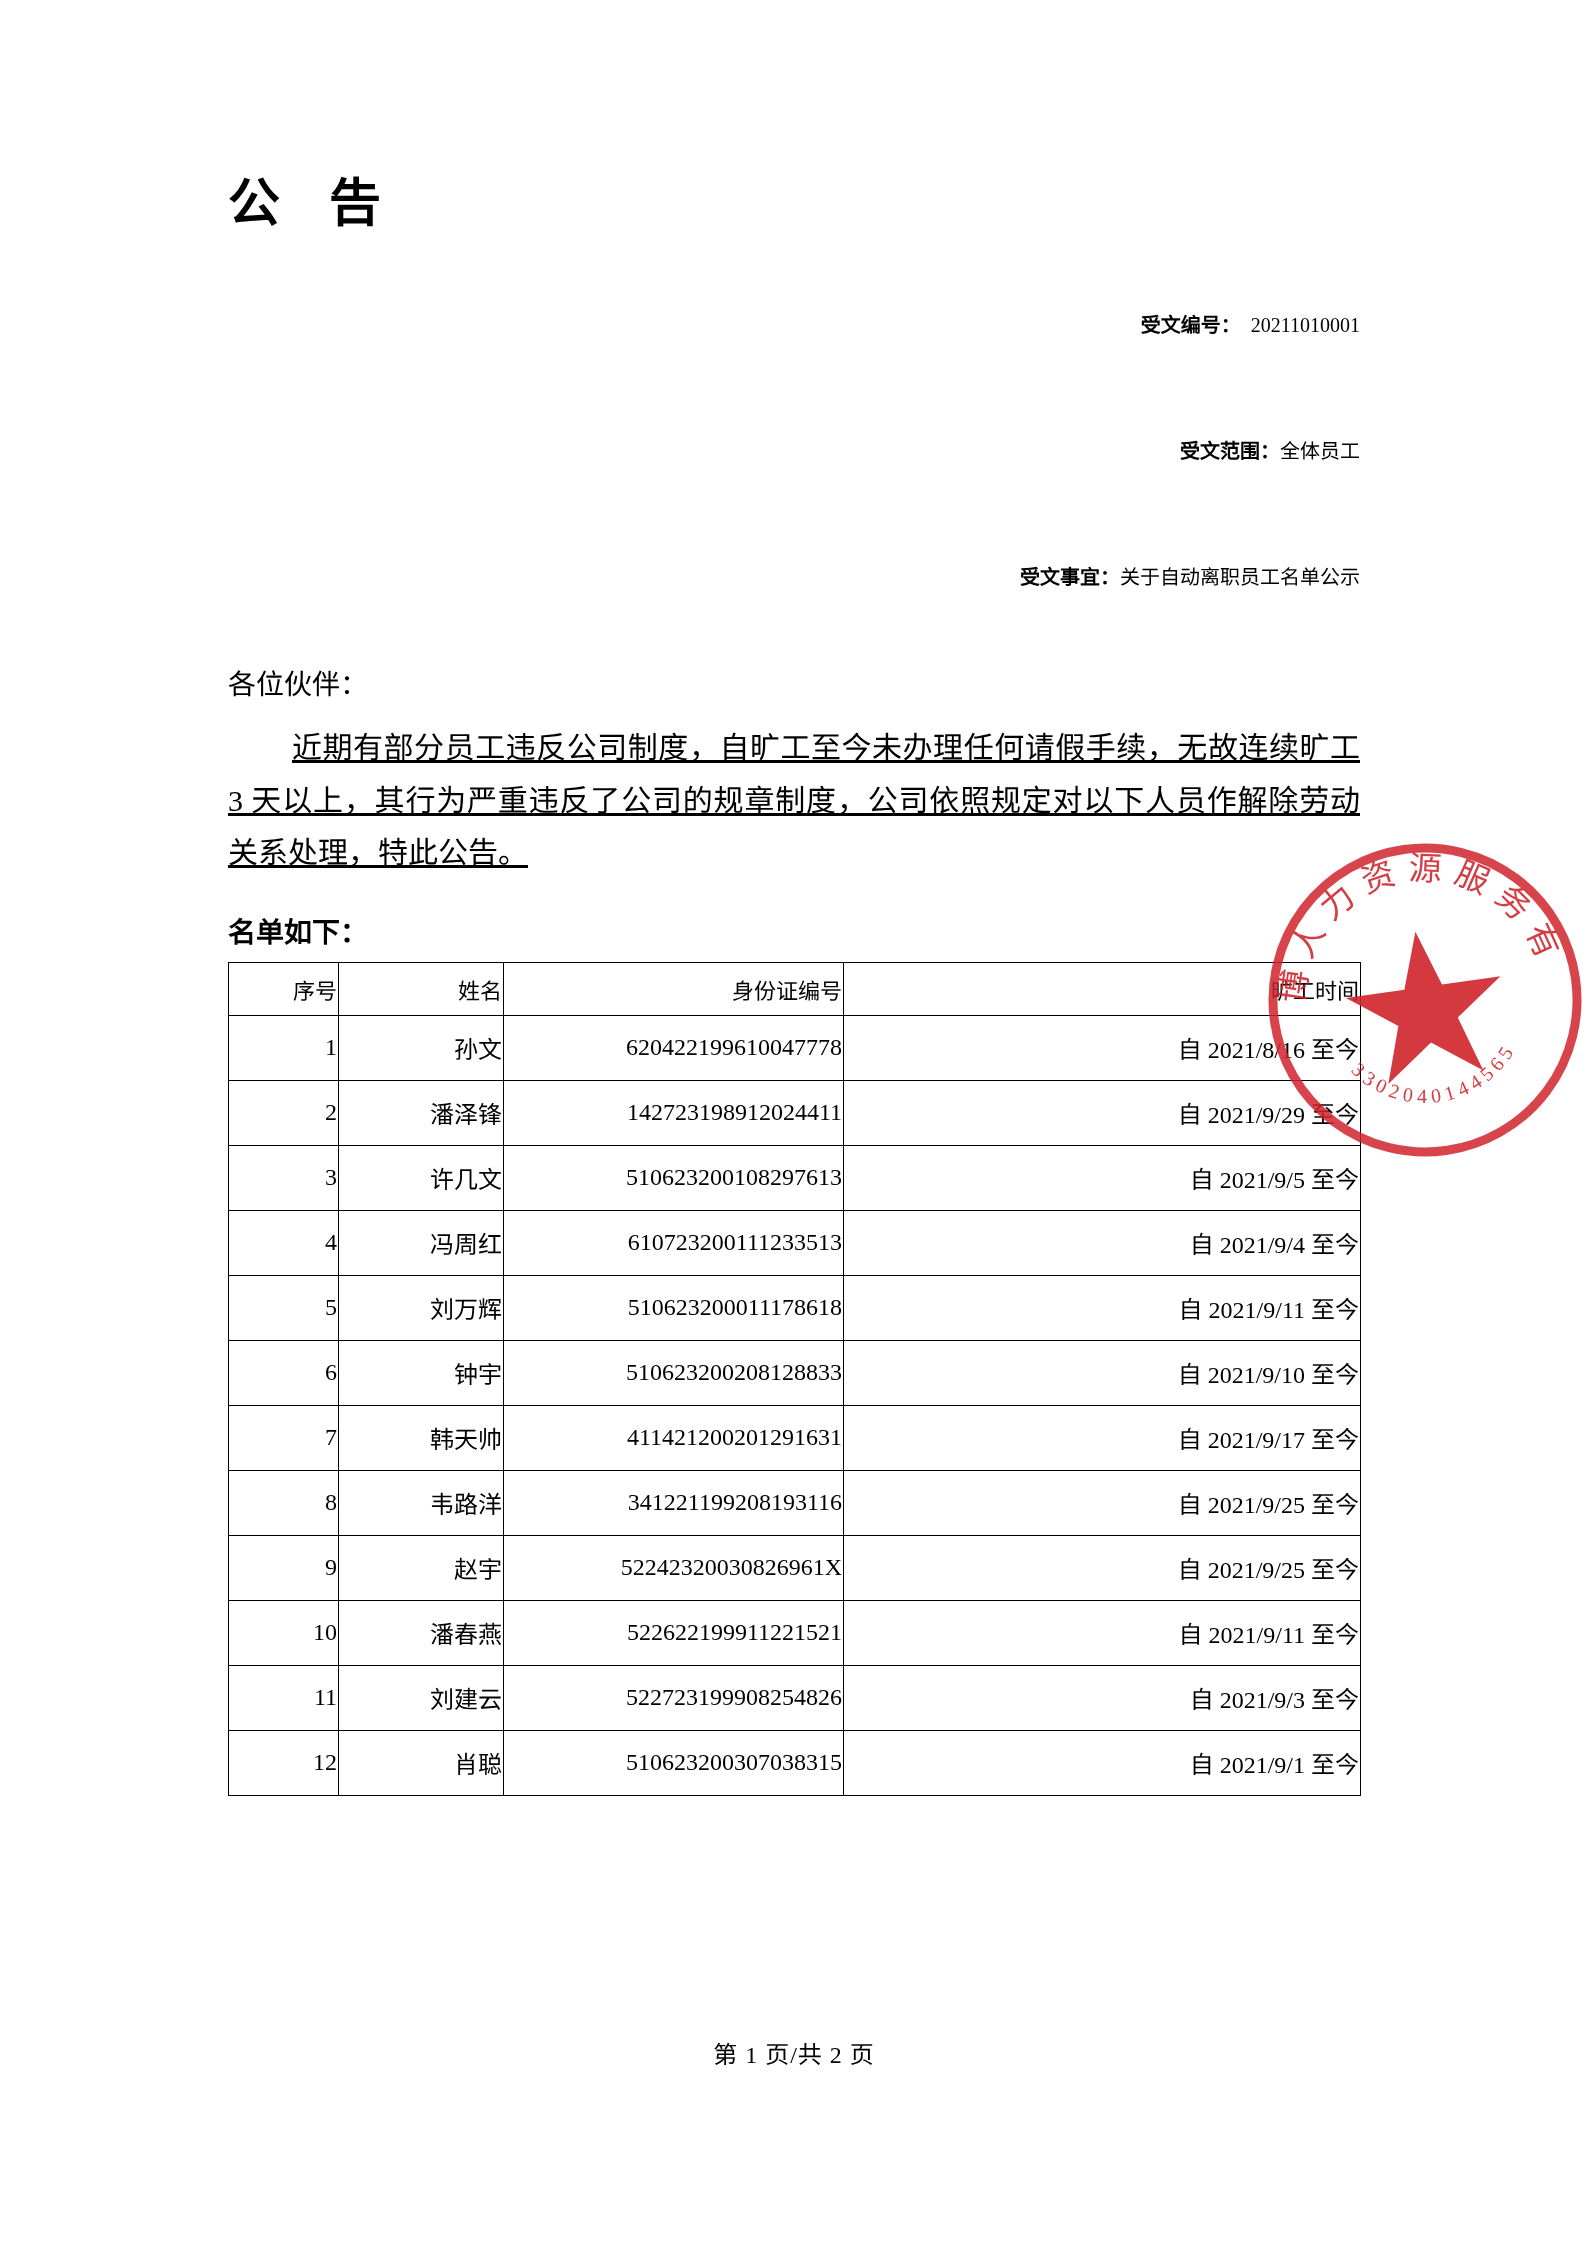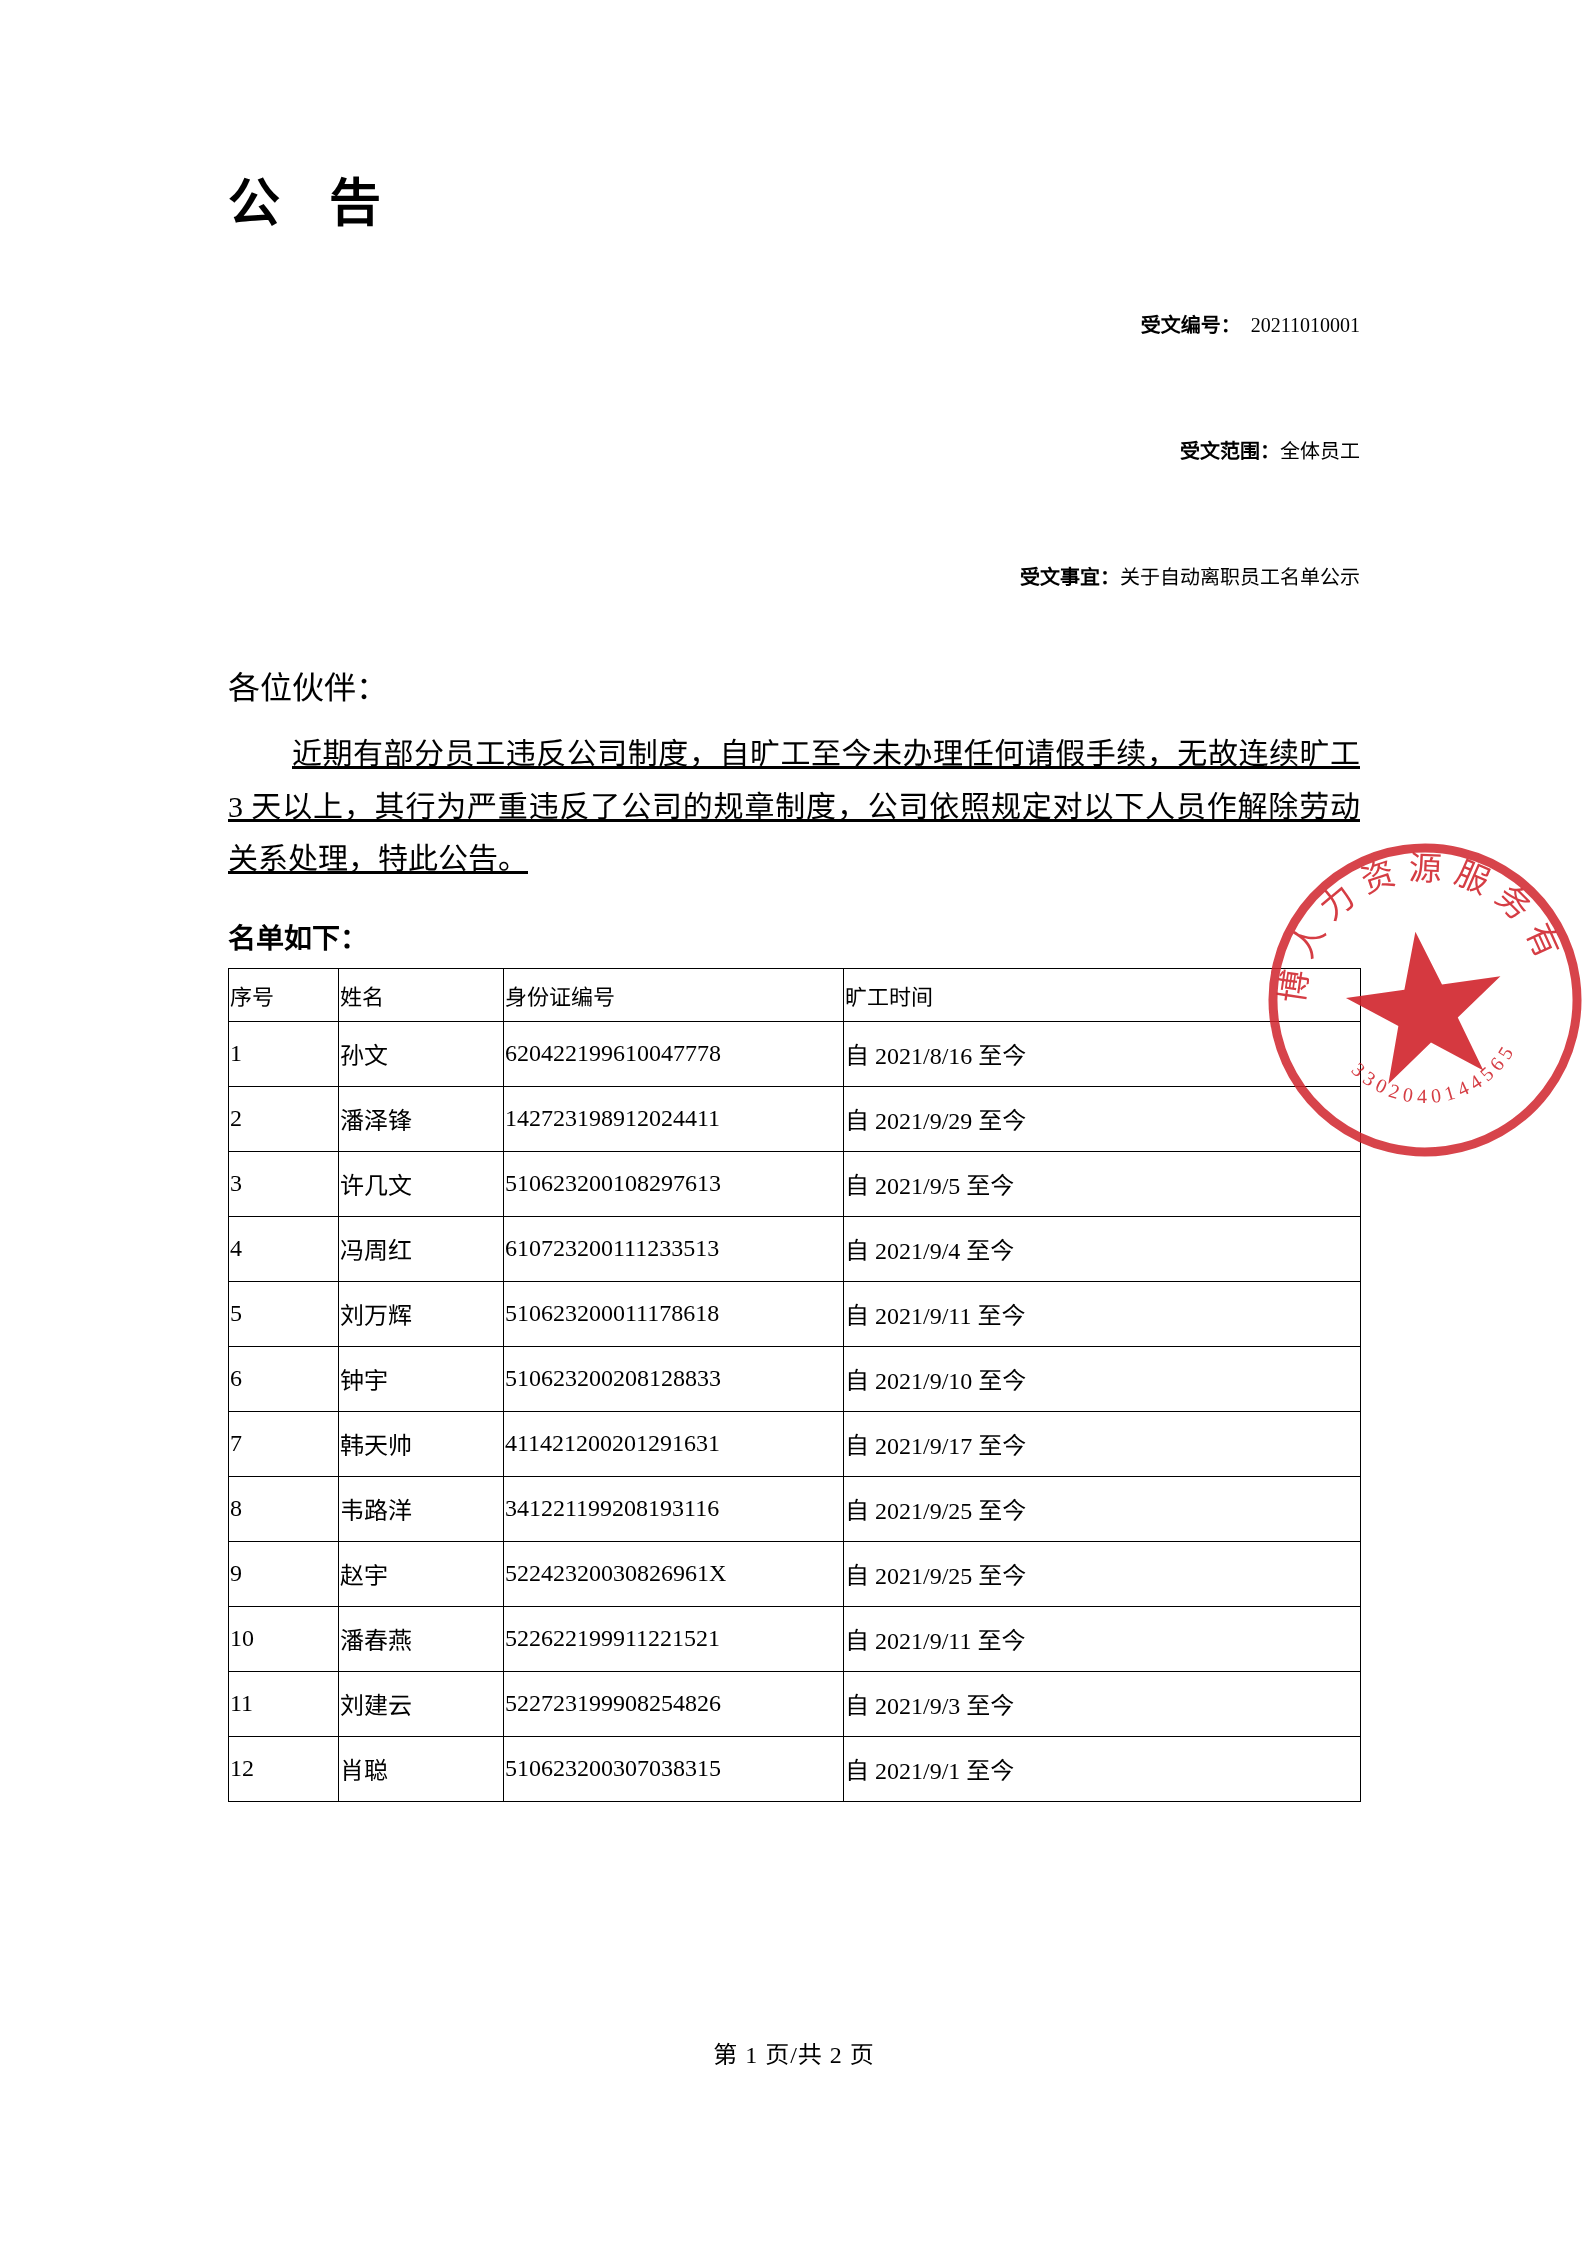--- a/index.html
+++ b/index.html
@@ -40,21 +40,21 @@
   .meta-line .label {
     font-weight: bold;
   }
   .meta-line .value {
     font-weight: normal;
   }
   .meta-line.first {
     margin-top: 48px;
   }
   .salutation {
-    font-size: 32px;
+    font-size: 28px;
     margin-top: 40px;
   }
   .para {
     font-size: 30px;
     line-height: 1.75;
     margin-top: 20px;
     text-indent: 64px;
     text-align: justify;
     text-justify: inter-ideograph;
     text-decoration: underline;
@@ -65,21 +65,21 @@
     margin-top: 30px;
     margin-bottom: 12px;
   }
   table.roster {
     border-collapse: collapse;
     width: 1132px;
     table-layout: fixed;
   }
   table.roster th, table.roster td {
     border: 1px solid #000000;
-    text-align: left;
+    text-align: right;
     vertical-align: middle;
     font-size: 24px;
     font-family: "Liberation Serif", "DejaVu Serif", serif;
   }
   table.roster th {
     height: 50px;
     font-weight: normal;
     font-size: 22px;
   }
   table.roster td {

